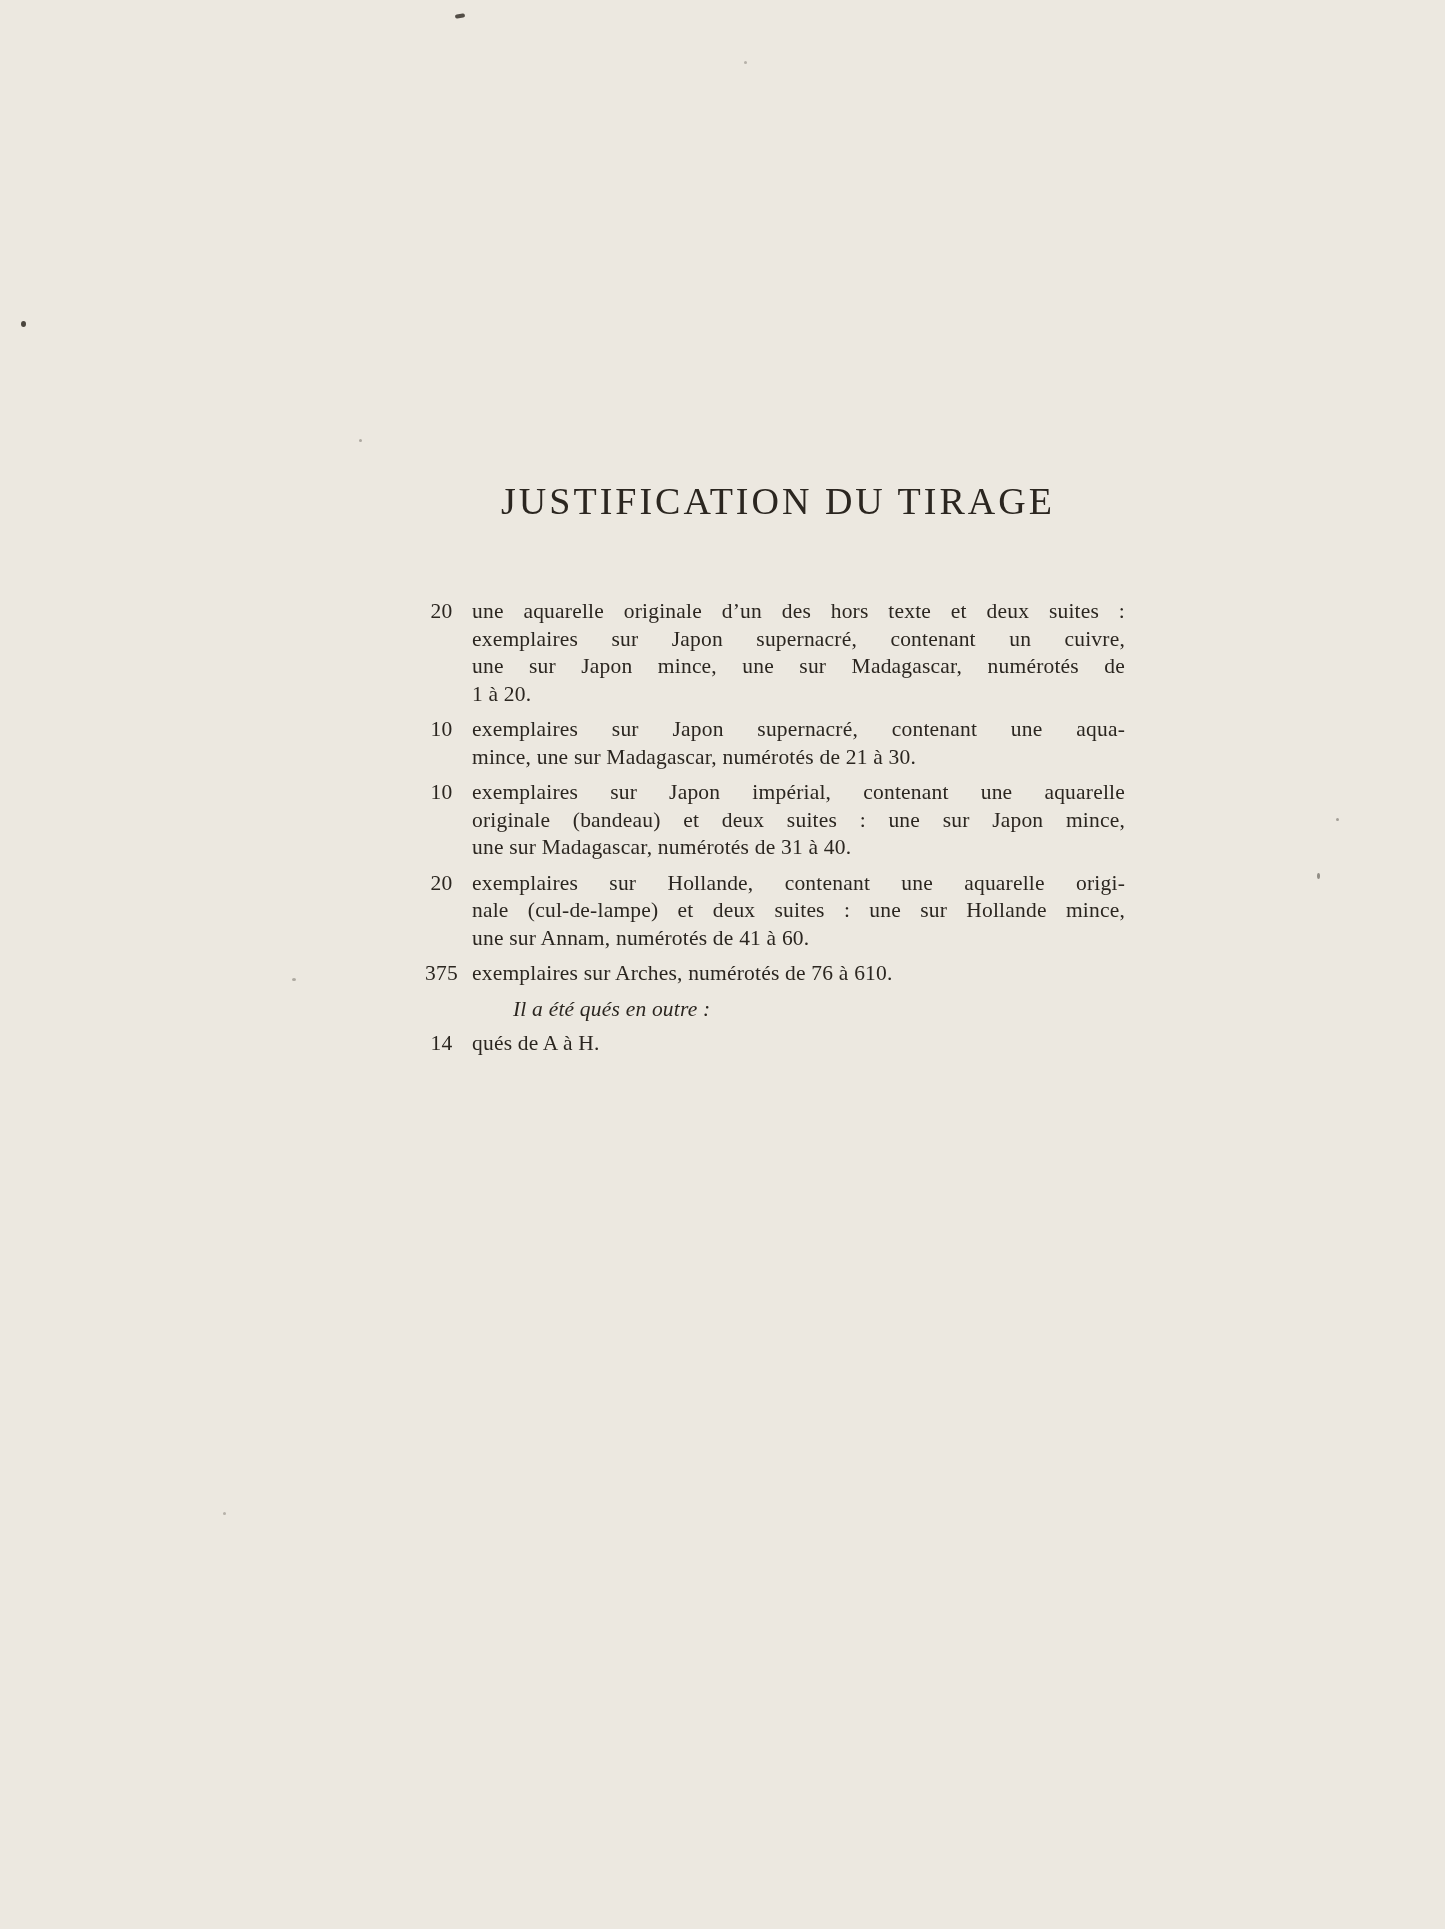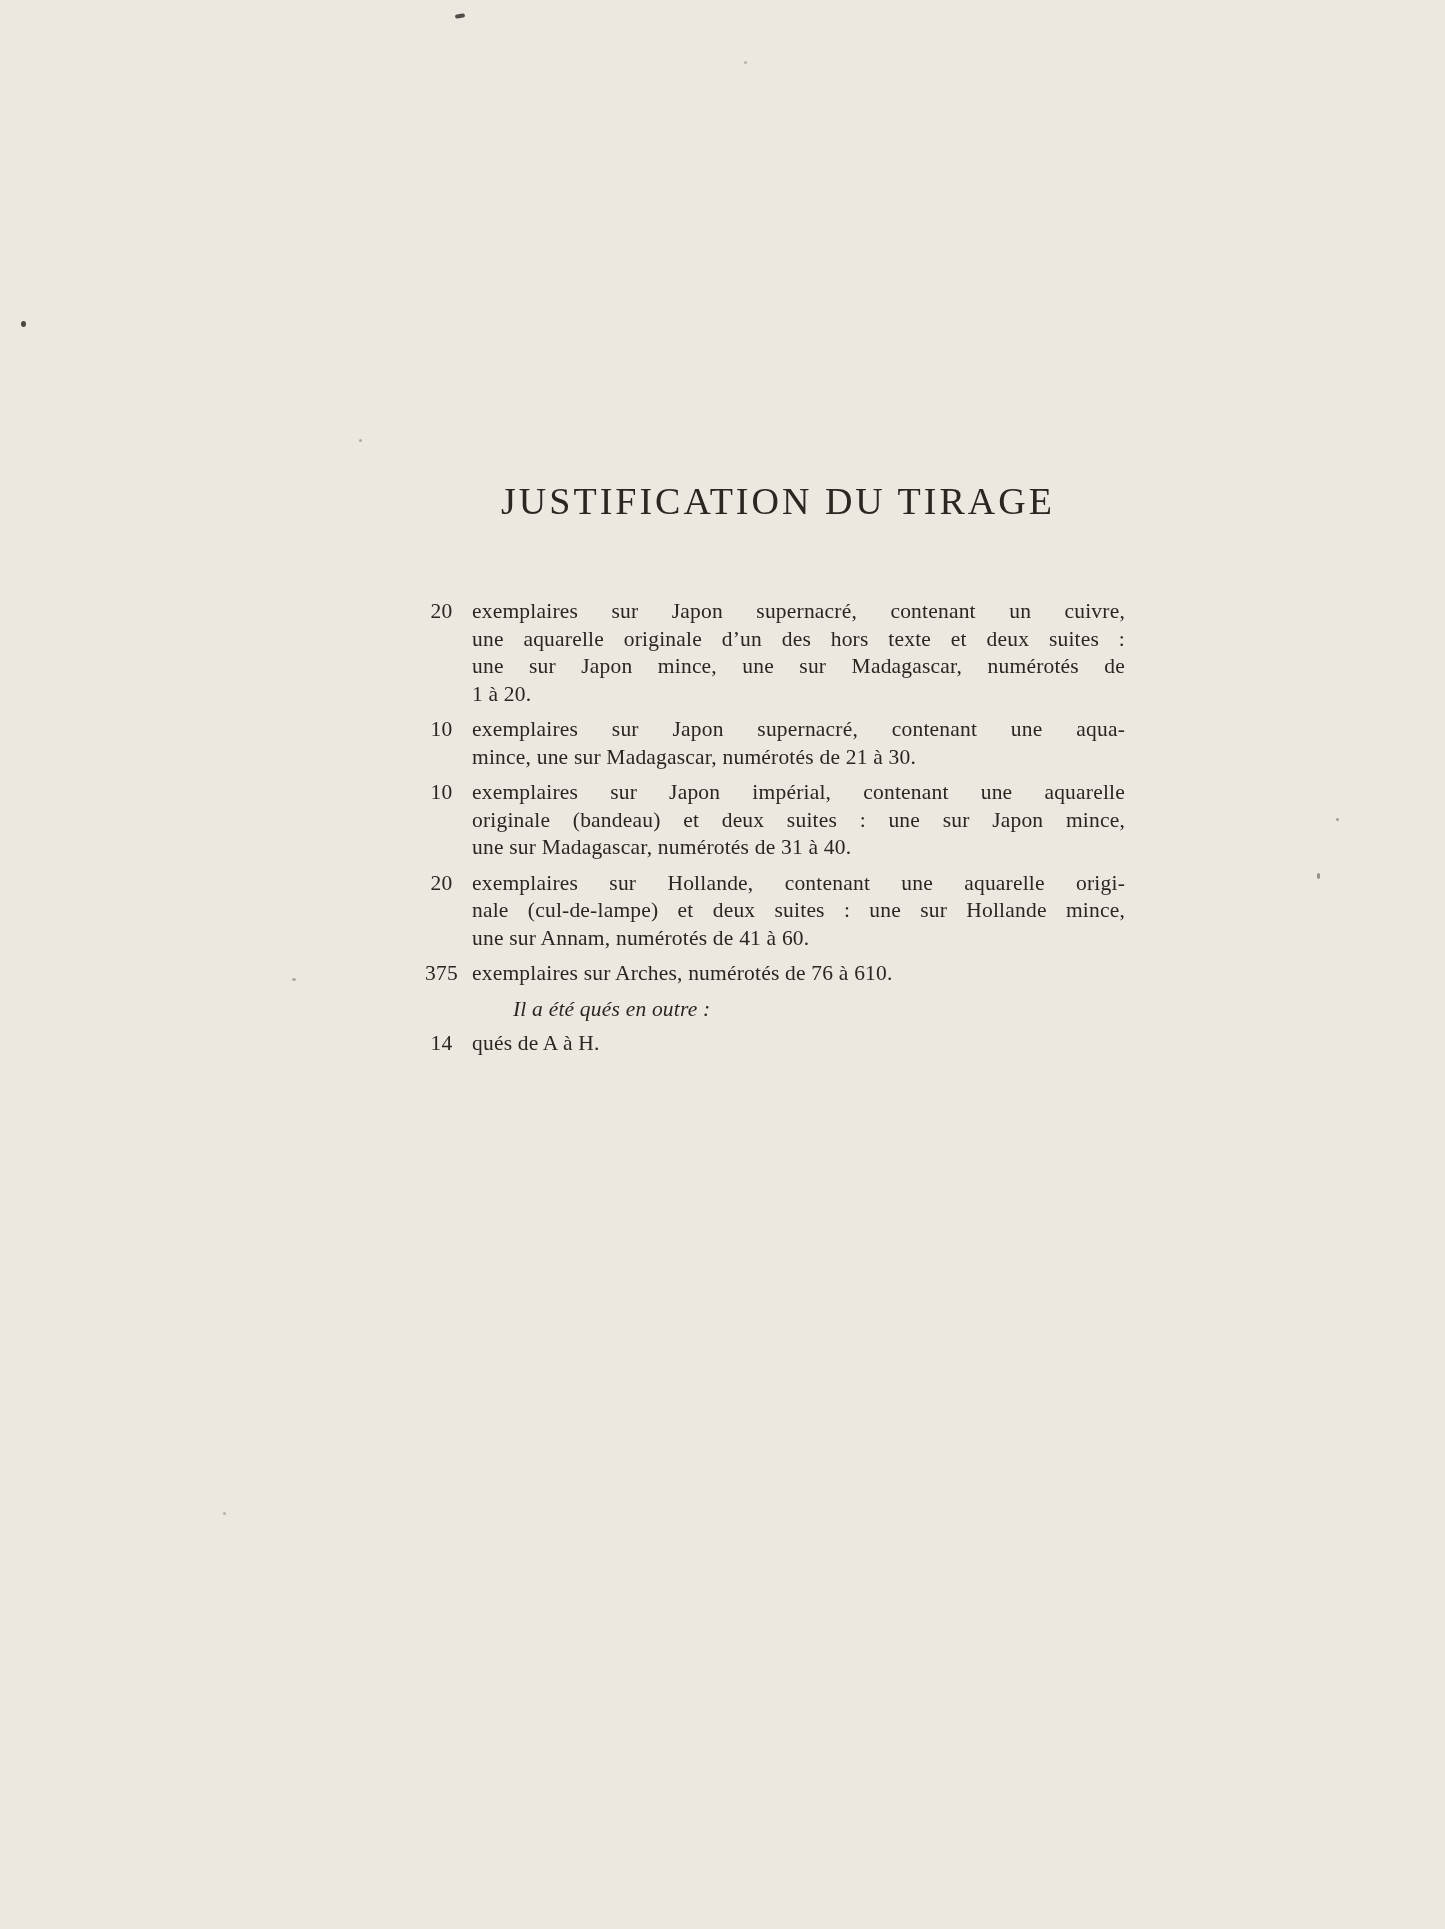--- a/index.html
+++ b/index.html
@@ -84,22 +84,22 @@
 </style>
 </head>
 <body>
 
 <div class="page" style="background: rgb(236, 232, 224); color: rgb(43, 38, 32);">
   <h1 class="title">JUSTIFICATION DU TIRAGE</h1>
   <div class="list">
       <div class="item">
         <span class="num">20</span>
         <span class="text">
+          <div class="line">une aquarelle originale d’un des hors texte et deux suites :</div>
           <div class="line">exemplaires sur Japon supernacré, contenant un cuivre,</div>
-          <div class="line">une aquarelle originale d’un des hors texte et deux suites :</div>
           <div class="line">une sur Japon mince, une sur Madagascar, numérotés de</div>
           <div class="line last">1 à 20.</div>
         </span>
       </div>
       <div class="item">
         <span class="num">10</span>
         <span class="text">
           <div class="line">exemplaires sur Japon supernacré, contenant une aqua-</div>
           <div class="line last">mince, une sur Madagascar, numérotés de 21 à 30.</div>
         </span>

